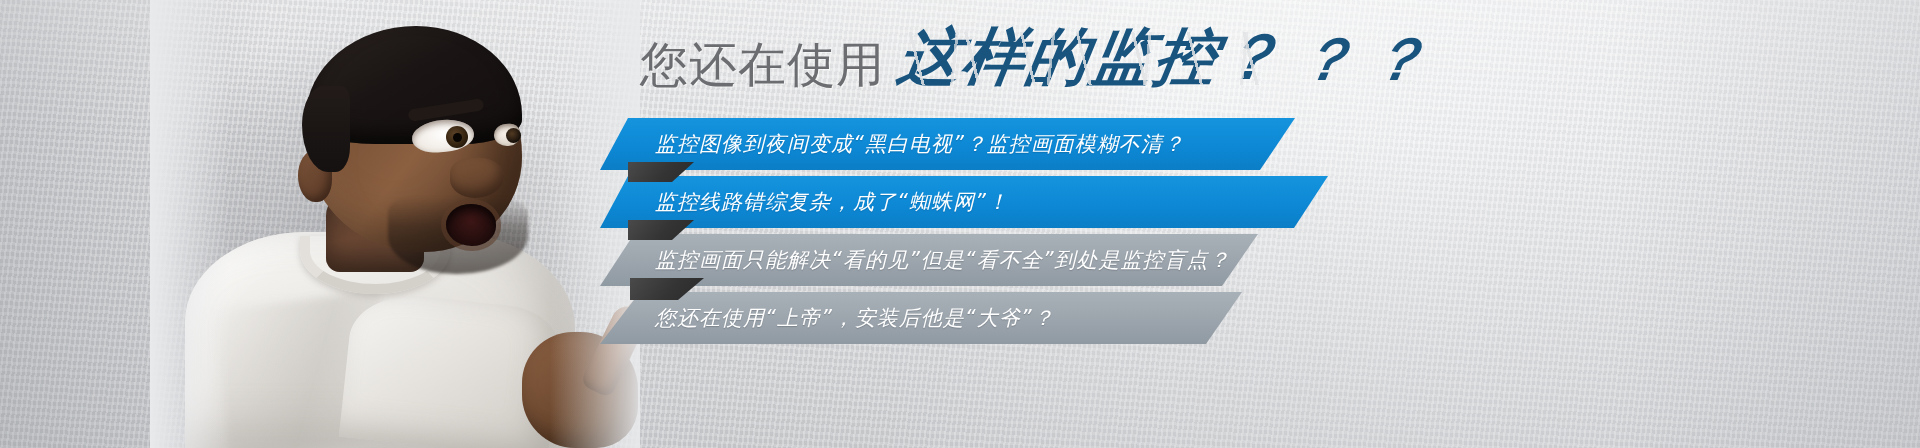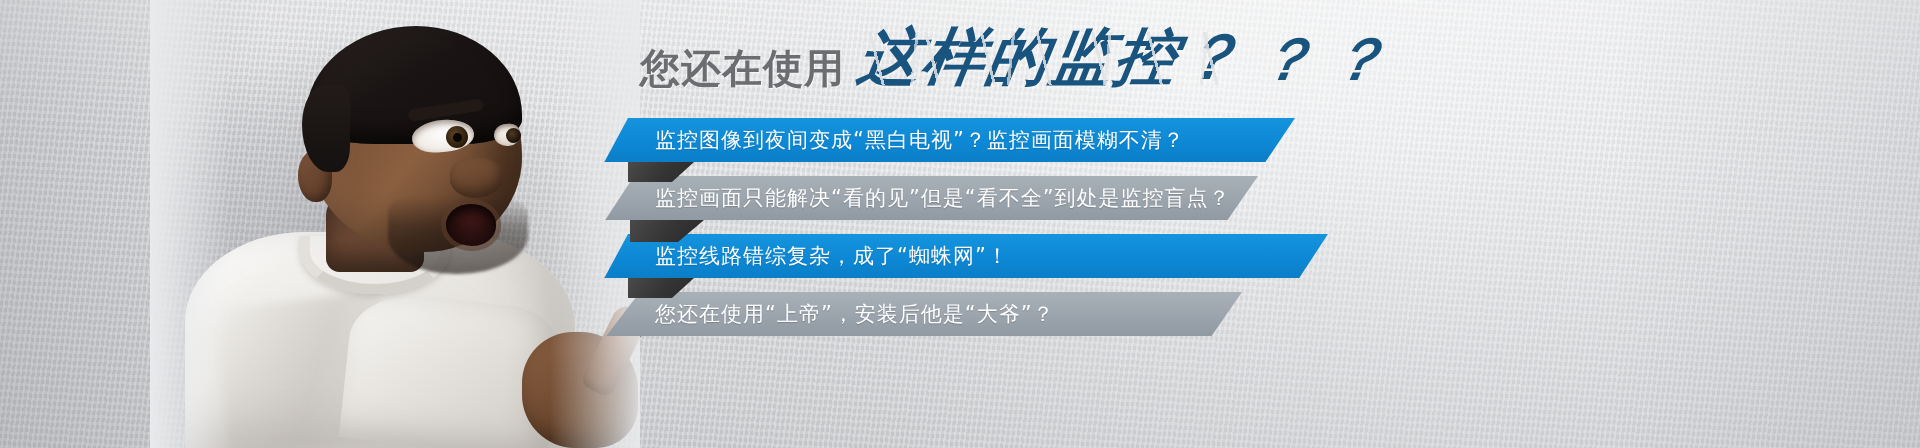--- a/index.html
+++ b/index.html
@@ -182,22 +182,22 @@
     background:linear-gradient(to right, rgba(233,234,236,0) 0%, rgba(233,234,236,.92) 100%);
   }
 
   
   #headline {
     position:absolute; left:640px; top:26px;
     display:flex; align-items:flex-end; gap:14px;
     white-space:nowrap;
   }
   .hl-plain {
-    font-size:40px;
-    font-weight:bold;
+    font-size:48px;
+    font-weight:normal;
     color:#6b6d70;
     letter-spacing:1px;
     line-height:1;
     font-family:"DejaVu Sans","Liberation Sans",sans-serif;
     text-shadow:1px 1px 0 rgba(255,255,255,.55);
   }
   .hl-accent-wrap {
     position:relative;
     display:inline-block;
   }
@@ -227,22 +227,22 @@
     color:#19547f; line-height:1; transform:skewX(-9deg);
     display:inline-block;
     font-family:"DejaVu Sans","Liberation Sans",sans-serif;
   }
 
   
   #rows { position:absolute; left:600px; top:118px; width:1000px; }
   .row { position:relative; height:56px; margin-bottom:2px; }
 
   .row-shape {
-    position:absolute; left:0; top:0; height:44px;
-    display:flex; align-items:center;
+    position:absolute; left:0; top:0; height:52px;
+    display:flex; align-items:center;font-style:italic;
   }
   .row-blue .row-shape {
     background:linear-gradient(180deg,#1594dd 0%,#0d87d4 60%,#0b7ec6 100%);
   }
   .row-gray .row-shape {
     background:linear-gradient(180deg,#a9b1b8 0%,#9aa3ab 60%,#909aa2 100%);
   }
   .row-1 .row-shape { width:695px; clip-path:polygon(28px 0, 695px 0, 660px 52px, 0 52px); }
   .row-2 .row-shape { width:658px; clip-path:polygon(34px 0, 658px 0, 622px 52px, 0 52px); }
   .row-3 .row-shape { width:728px; clip-path:polygon(28px 0, 728px 0, 694px 52px, 0 52px); }
@@ -316,34 +316,34 @@
 
   <div id="rows">
 
     <div class="row row-1 row-blue">
       <div class="row-shape">
         <span class="row-text">监控图像到夜间变成“黑白电视”？监控画面模糊不清？</span>
       </div>
       <div class="notch notch-a"></div>
     </div>
 
+    <div class="row row-3 row-blue">
+      <div class="row-shape">
+        <span class="row-text">监控线路错综复杂，成了“蜘蛛网”！</span>
+      </div>
+      <div class="notch notch-a"></div>
+    </div>
+
     <div class="row row-2 row-gray">
       <div class="row-shape">
         <span class="row-text">监控画面只能解决“看的见”但是“看不全”到处是监控盲点？</span>
       </div>
       <div class="notch notch-b"></div>
     </div>
 
-    <div class="row row-3 row-blue">
-      <div class="row-shape">
-        <span class="row-text">监控线路错综复杂，成了“蜘蛛网”！</span>
-      </div>
-      <div class="notch notch-a"></div>
-    </div>
-
     <div class="row row-4 row-gray">
       <div class="row-shape">
         <span class="row-text">您还在使用“上帝”，安装后他是“大爷”？</span>
       </div>
     </div>
 
   </div>
 
 </div>
 

